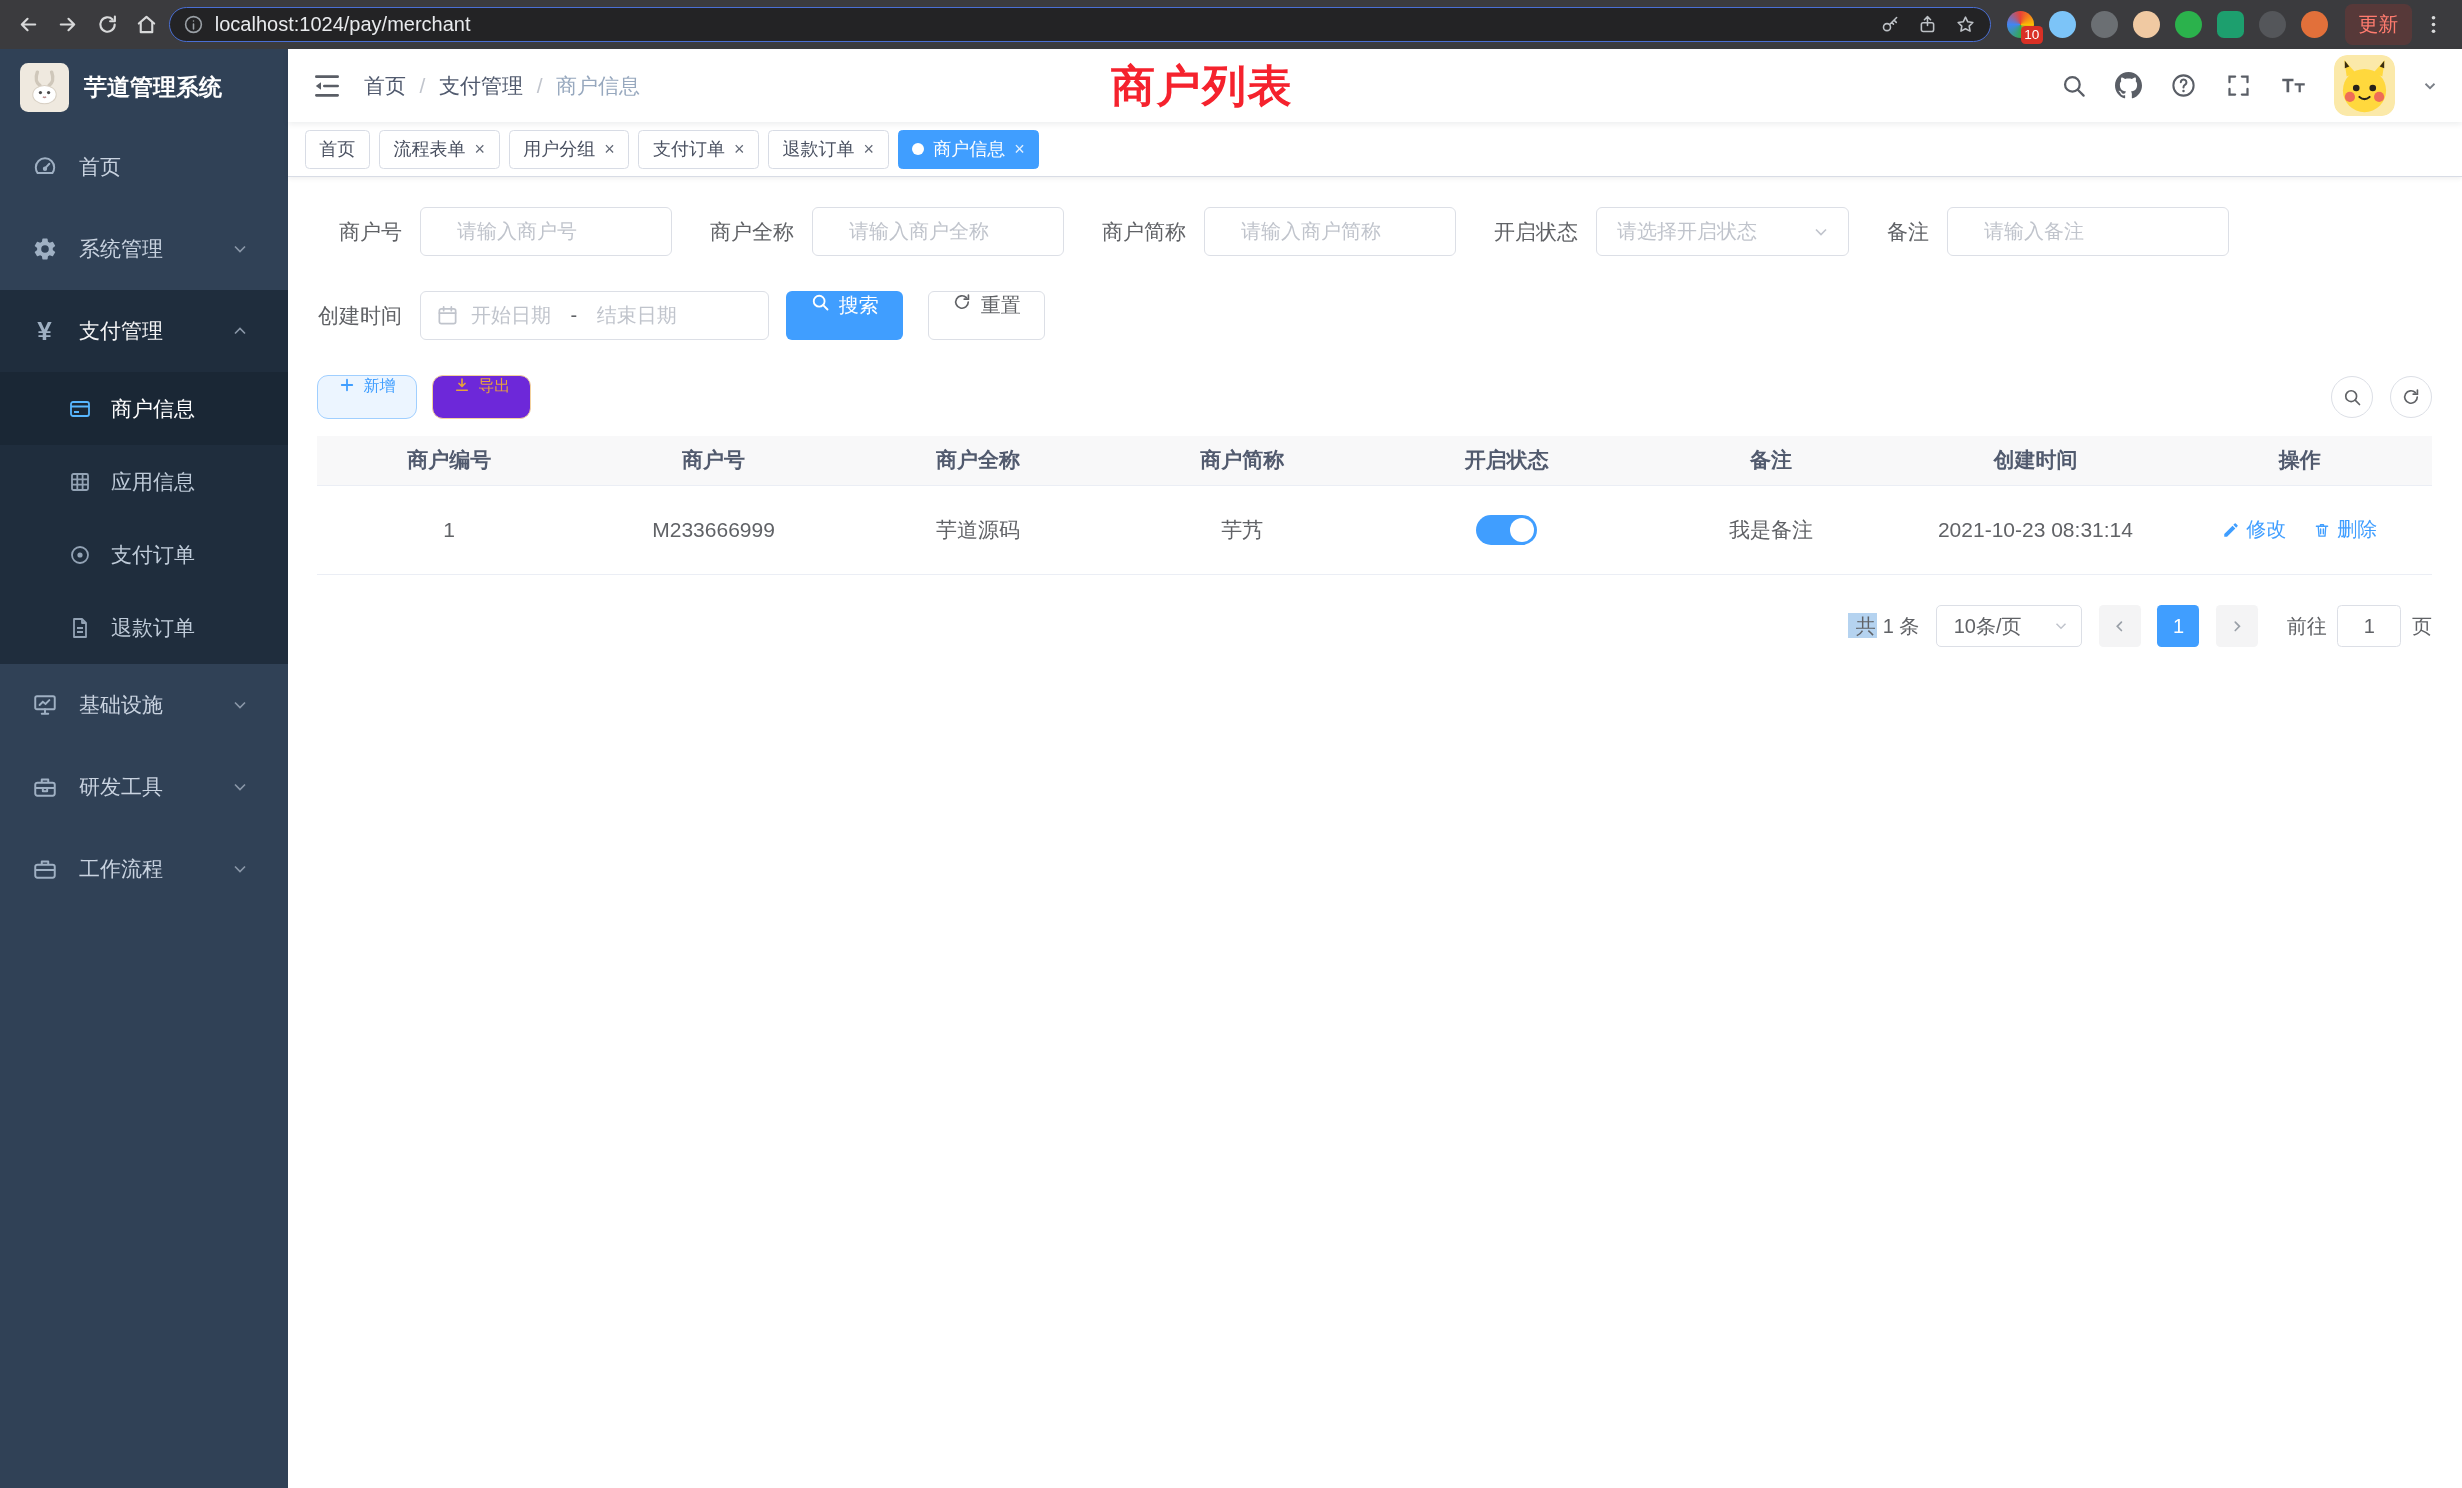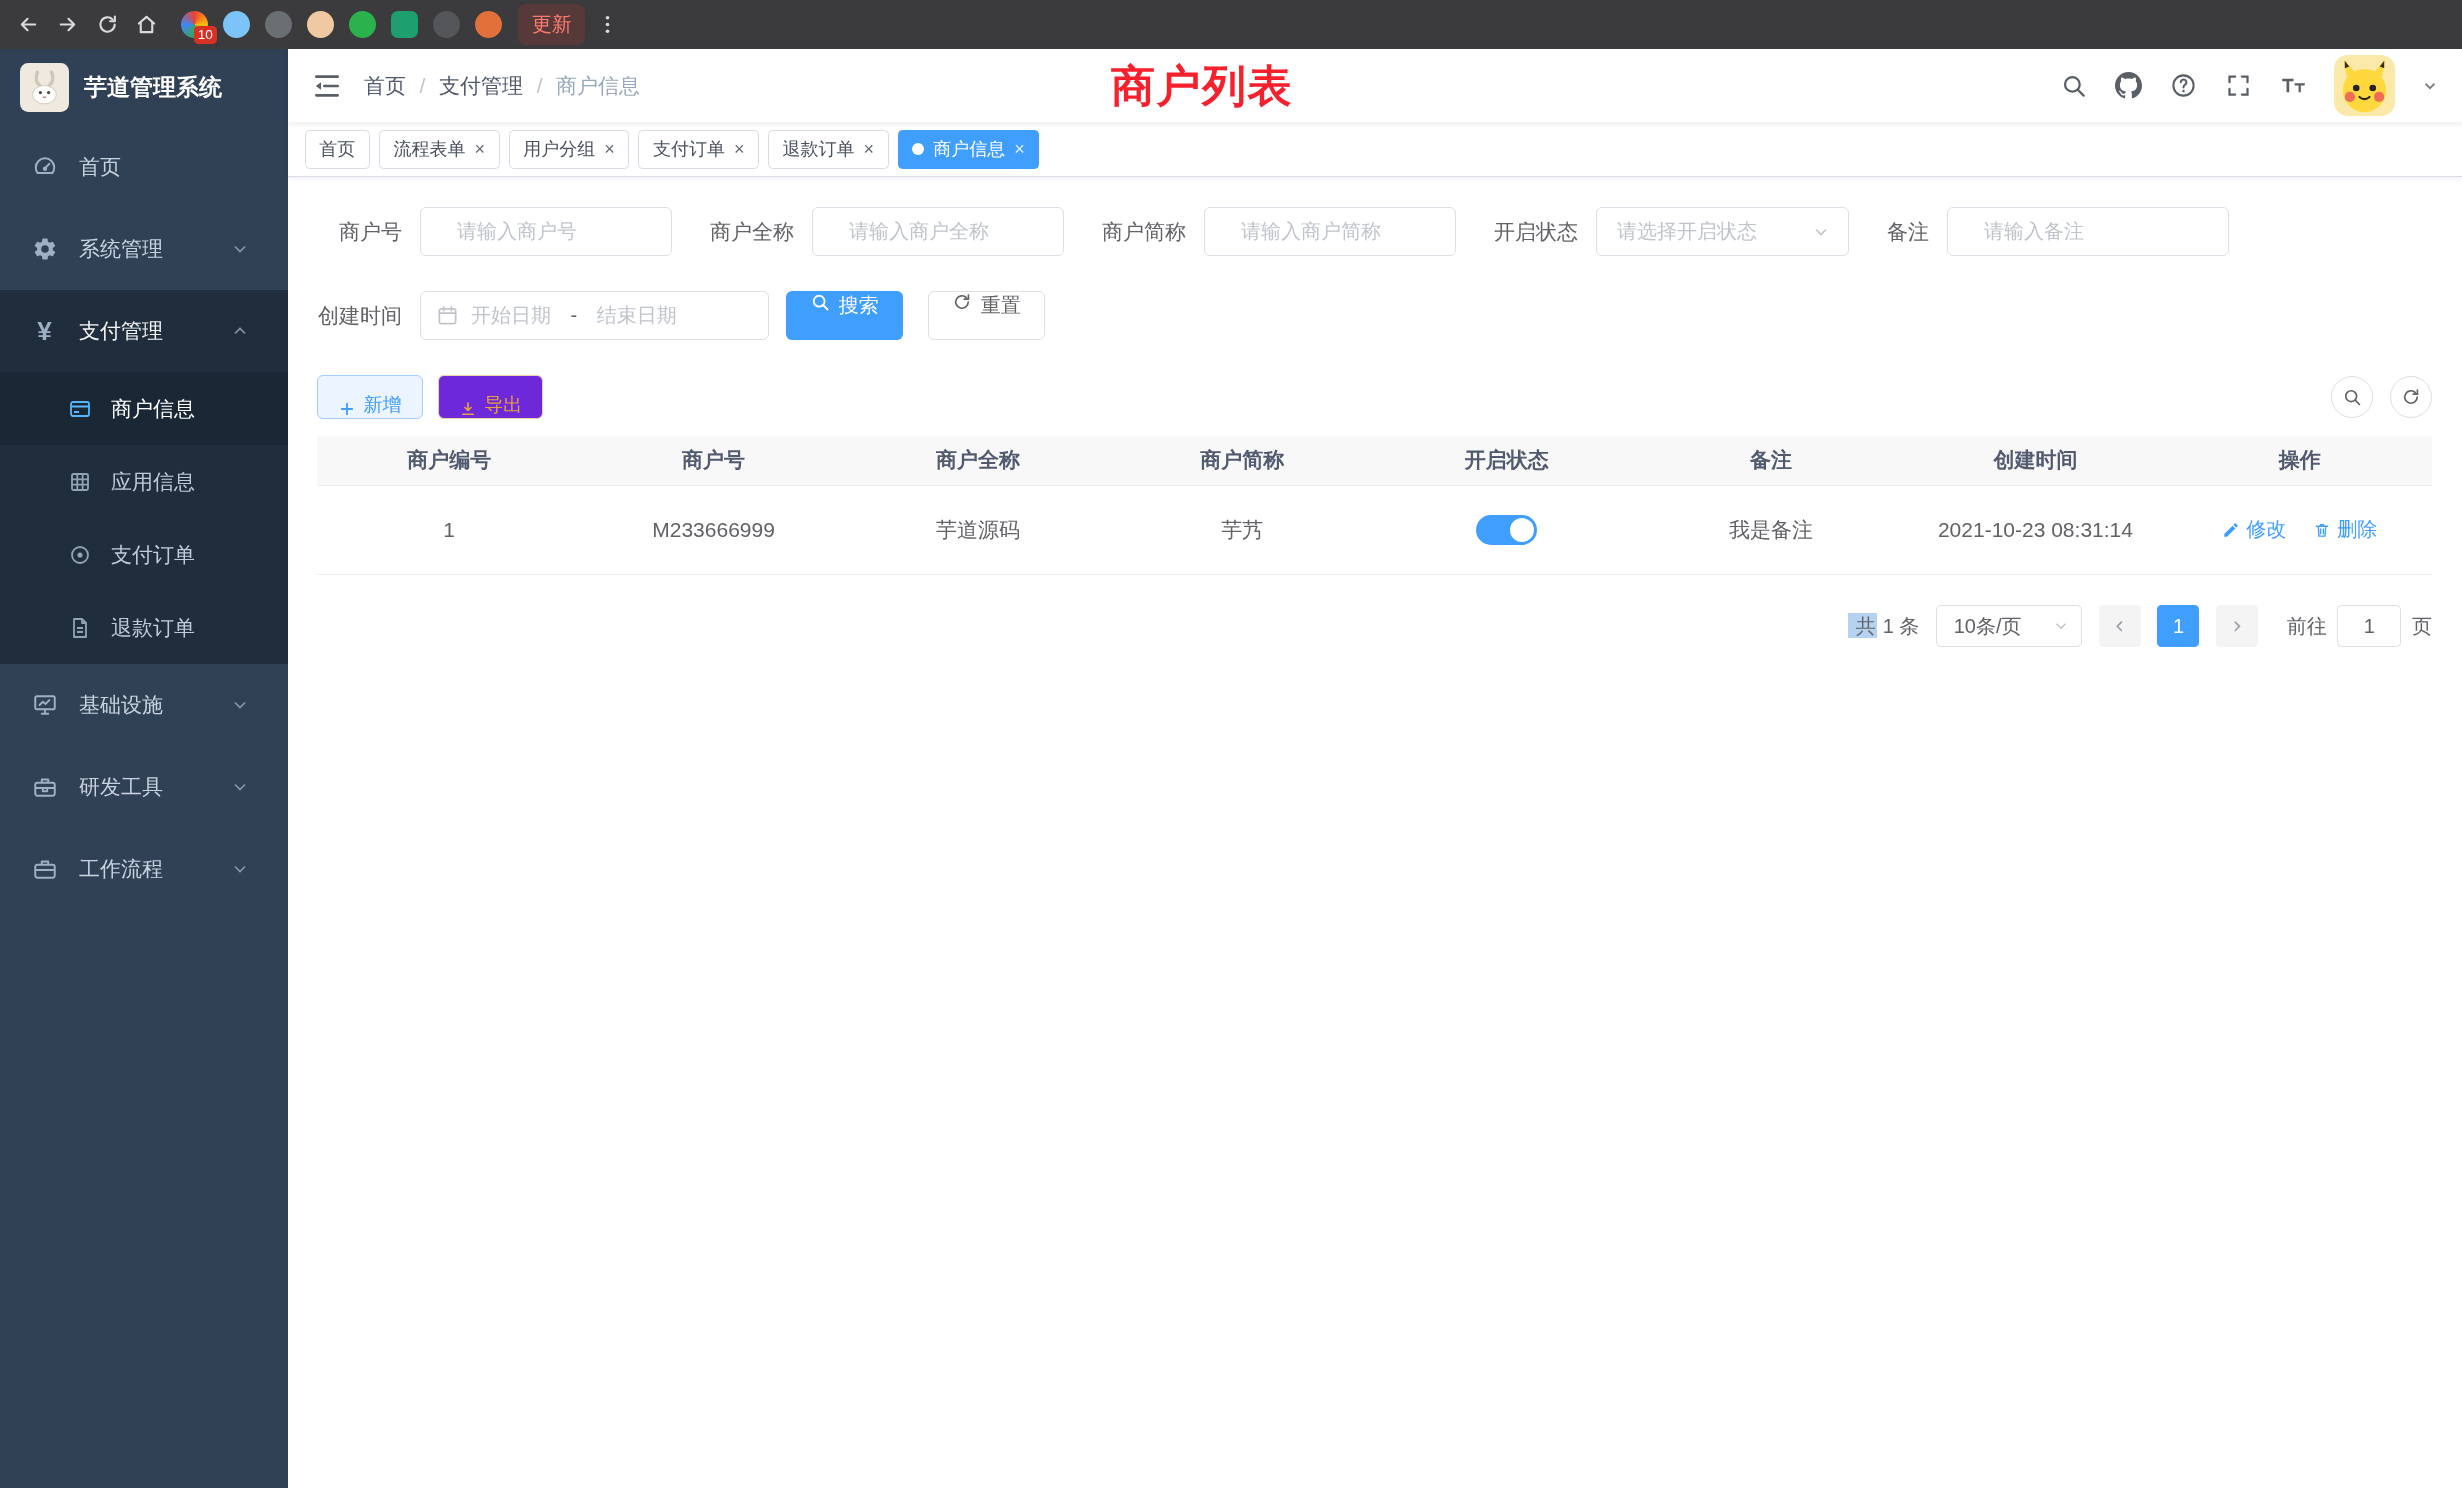--- a/index.html
+++ b/index.html
@@ -97,21 +97,21 @@
   .date-range .cal { width:23px; height:23px; color:#c0c4cc; flex-shrink:0; }
   .date-range .sep { color:#606266; margin:0 7.6px; }
   .btn { height:49px; display:inline-flex; gap:9px; padding:0 23px; border-radius:6px;
     font-size:20px; cursor:pointer; border:1.5px solid transparent; white-space:nowrap; }
   .btn svg { width:20px; height:20px; }
   .btn-primary { background:#409eff; color:#fff; }
   .btn-default { background:#fff; border-color:#dcdfe6; color:#606266;margin-left:10px; }
   .row2-btns { display:flex; gap:15px; margin-left:16.7px; }
 
   .toolbar { display:flex; align-items:center; gap:15px; margin-bottom:16.7px; }
-  .btn-sm { height:44px; padding:0 20px; font-size:19px; border-radius:6px; display:inline-flex; align-items:flex-end; gap:7.6px;
+  .btn-sm { height:44px; padding:0 20px; font-size:16px; border-radius:11px; display:inline-flex; align-items:flex-start; gap:7.6px;
     cursor:pointer; border:1.5px solid transparent; }
   .btn-sm svg { width:18px; height:18px; }
   .btn-plain-primary { background:#ecf5ff; border-color:#a0cfff; color:#409eff; }
   .btn-plain-warning { background:#6d28d9; border-color:#f3d19e; color:#e6a23c; }
   .toolbar-right { margin-left:auto; display:flex; gap:16.7px; }
   .circle-btn { width:42px; height:42px; border-radius:50%; border:1.5px solid #dcdfe6; background:#fff; color:#606266;
     display:flex; align-items:center; justify-content:center; cursor:pointer; }
   .circle-btn svg { width:20px; height:20px; }
 
   table.grid { width:100%; border-collapse:collapse; table-layout:fixed; }
@@ -157,20 +157,40 @@
         <path d="M19.7 3.6v5h-5"></path>
       </svg>
   </div>
   <div class="nav-ic">
     <svg viewBox="0 0 24 24" fill="none" stroke="currentColor" stroke-width="2.2" stroke-linecap="round" stroke-linejoin="round">
         <path d="M4 11l8-7 8 7"></path>
         <path d="M6 10v10h12V10"></path>
       </svg>
   </div>
 
+  <div class="url-pill">
+    <svg class="u-ic" viewBox="0 0 24 24" fill="none" stroke="currentColor" stroke-width="1.8" stroke-linecap="round">
+        <circle cx="12" cy="12" r="9"></circle>
+        <path d="M12 8h.01M12 11.5V17"></path>
+      </svg>
+    <span class="url-text">localhost:1024/pay/merchant</span>
+    <span class="pill-right">
+      <svg viewBox="0 0 24 24" fill="none" stroke="currentColor" stroke-width="1.8" stroke-linecap="round">
+          <circle cx="8" cy="15" r="4"></circle>
+          <path d="M11 12l8-8M16 7l2.6 2.6M13.4 9.6l2 2"></path>
+        </svg>
+      <svg viewBox="0 0 24 24" fill="none" stroke="currentColor" stroke-width="1.8" stroke-linecap="round" stroke-linejoin="round">
+          <rect x="5" y="10" width="14" height="10" rx="2"></rect>
+          <path d="M12 13V3M8.5 6.5L12 3l3.5 3.5"></path>
+        </svg>
+      <svg viewBox="0 0 24 24" fill="none" stroke="currentColor" stroke-width="1.8" stroke-linejoin="round">
+          <path d="M12 3.6l2.6 5.3 5.8.8-4.2 4.1 1 5.8-5.2-2.7-5.2 2.7 1-5.8L3.6 9.7l5.8-.8z"></path>
+        </svg>
+    </span>
+  </div>
 
   <div class="ext-area">
     <div class="ext-dot e1">
       <span class="ext-badge">10</span>
     </div>
     <div class="ext-dot e2"></div>
     <div class="ext-dot e3"></div>
     <div class="ext-dot e4"></div>
     <div class="ext-dot e5"></div>
     <div class="ext-dot e6"></div>

